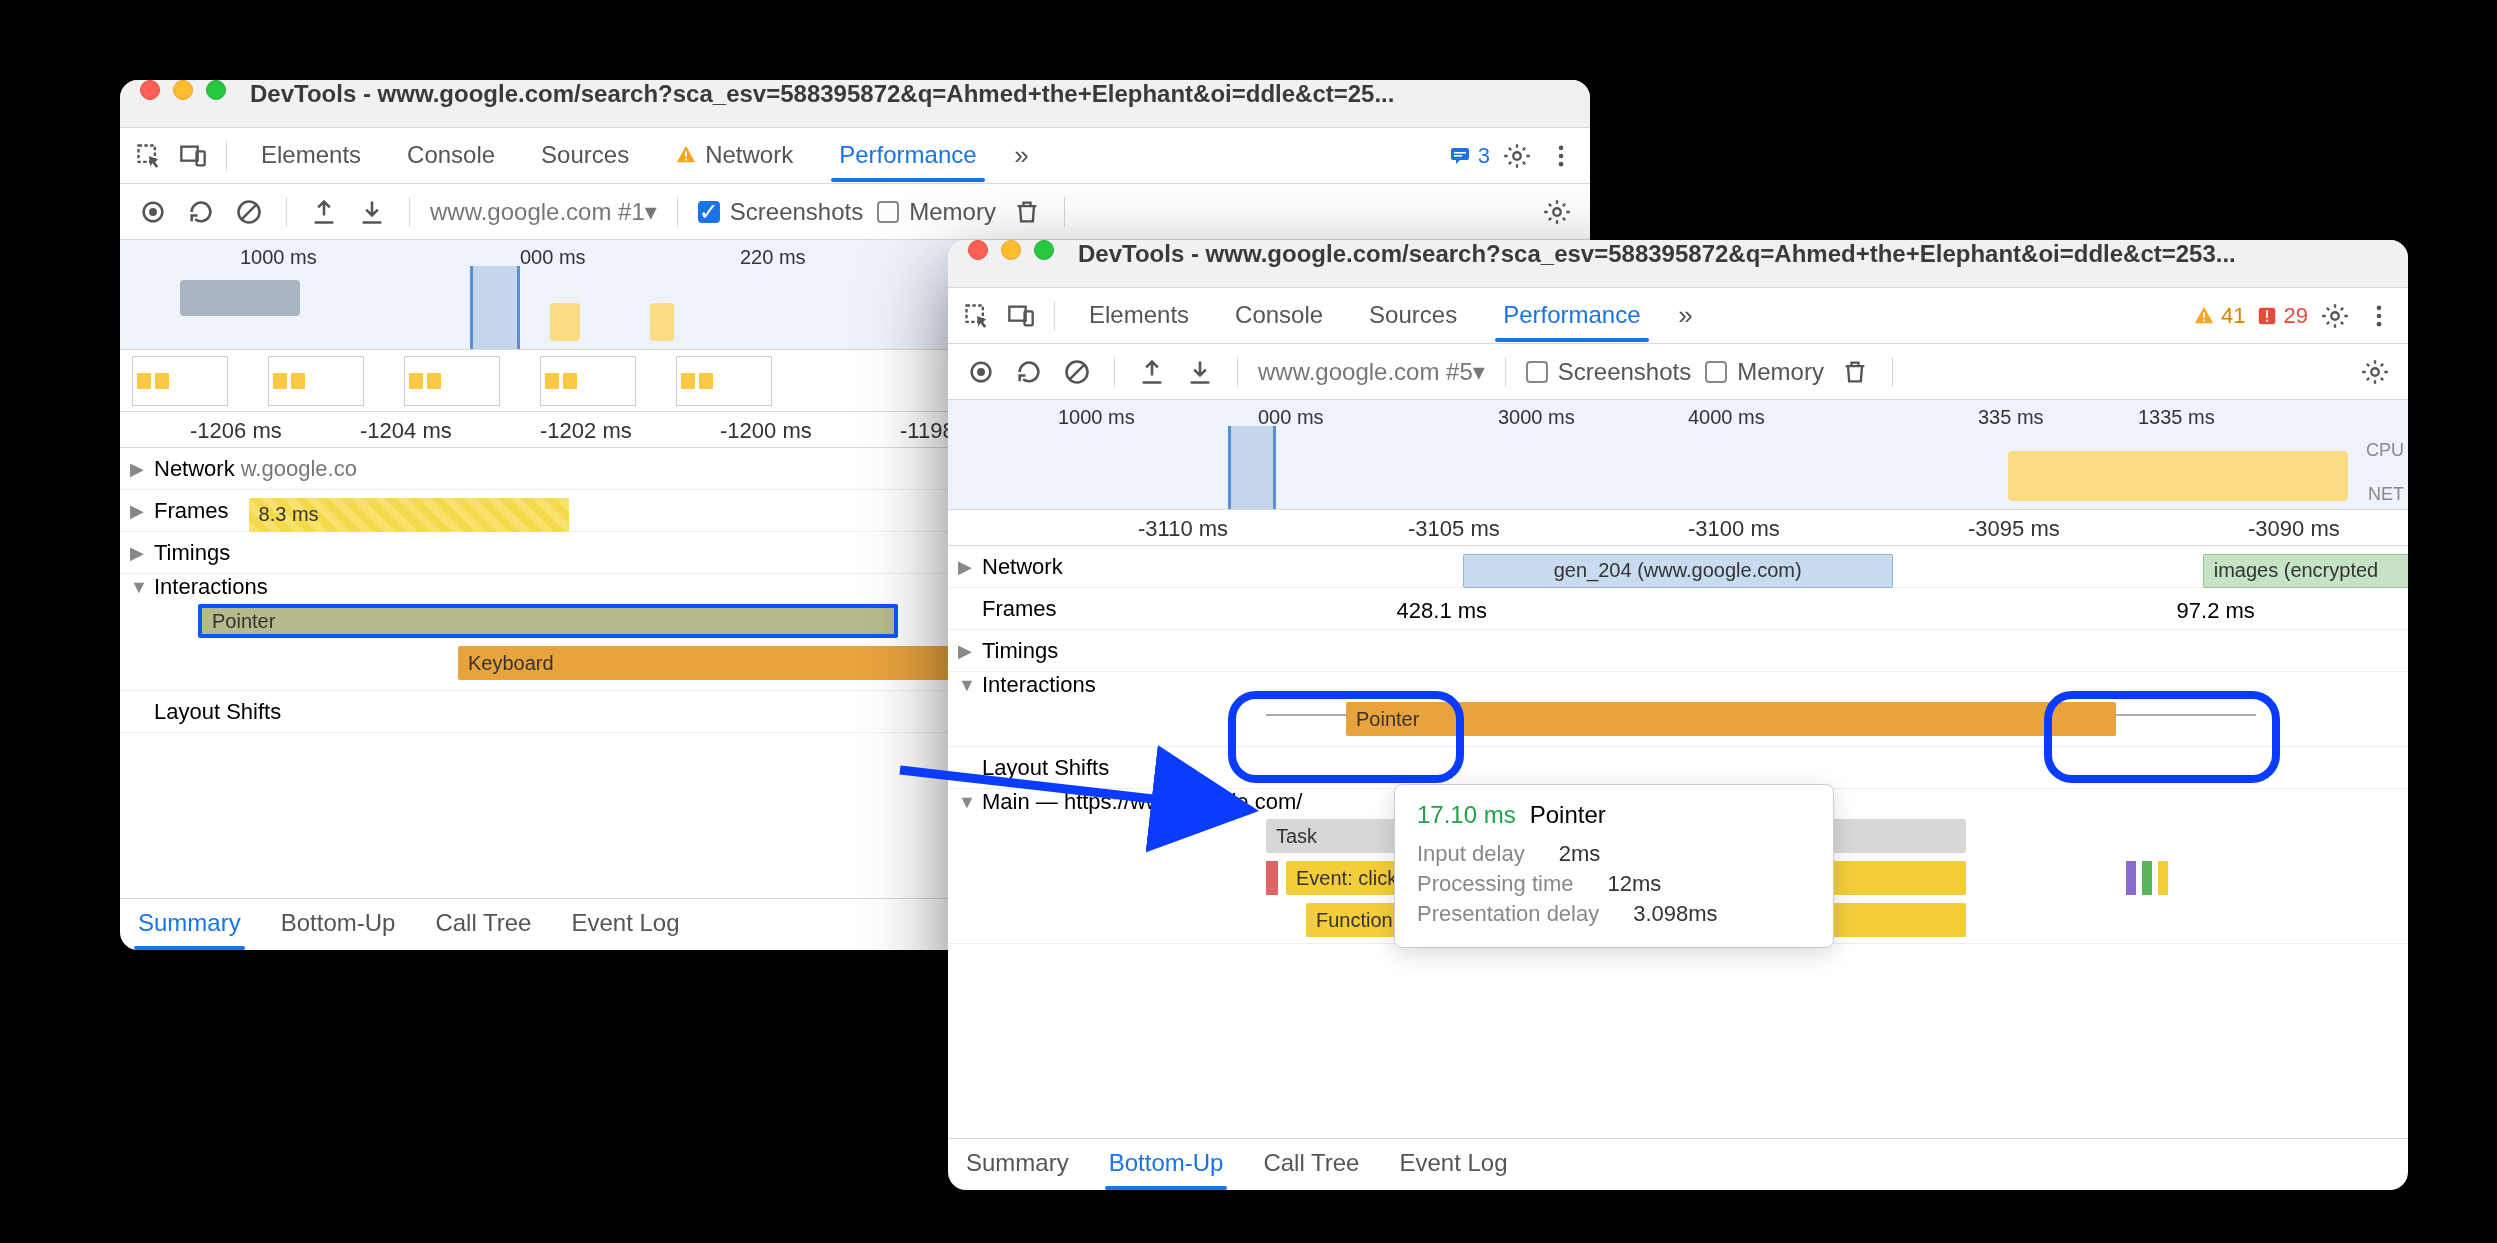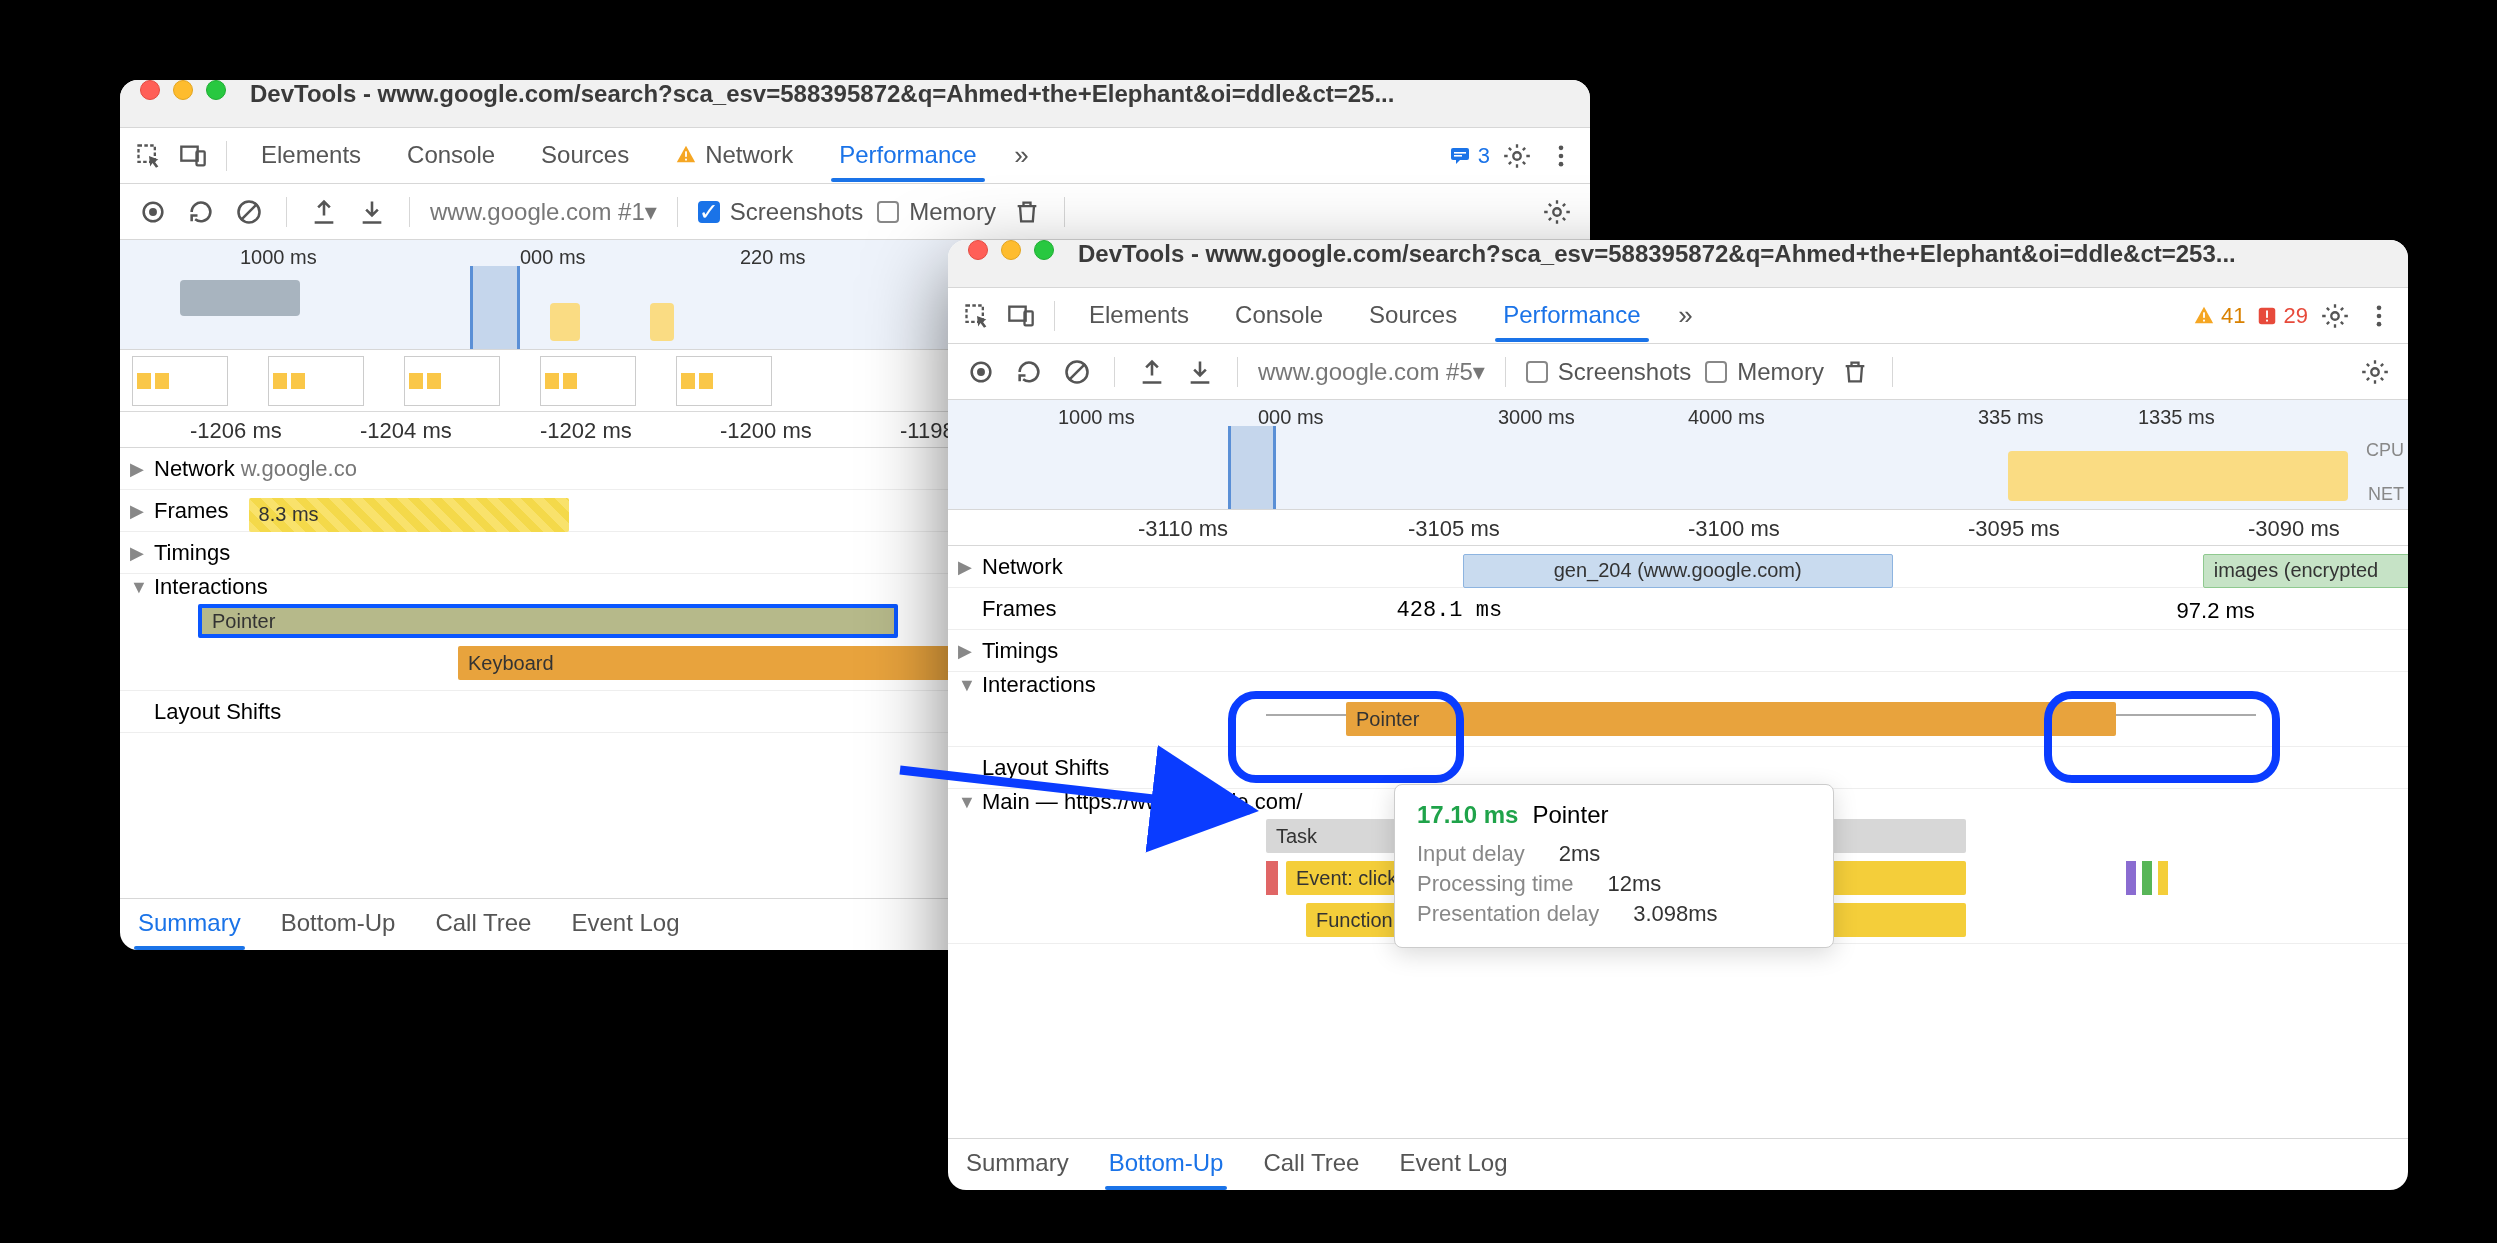--- a/index.html
+++ b/index.html
@@ -93,21 +93,21 @@
   .bottomtabs .btab.active { color:#1a73e8; }
   .bottomtabs .btab.active::after { content:""; position:absolute; left:0; right:0; bottom:-1px; height:4px; background:#1a73e8; border-radius:2px; }
 
   .highlight-ring { position:absolute; border:8px solid #0a3cff; background:rgba(255,255,255,0); border-radius:28px; pointer-events:none; }
 
   .tooltip {
     position:absolute; background:#fff; border:1px solid #ccc; border-radius:8px;
     padding:16px 22px; font-size:24px; box-shadow:0 6px 24px rgba(0,0,0,0.15);
   }
   .tooltip .hd { display:flex; gap:14px; margin-bottom:12px; }
-  .tooltip .hd .val { color:#1fa34a; font-weight:700; }
+  .tooltip .hd .val { color:#1fa34a; font-weight:400; }
   .tooltip .row { display:flex; gap:14px; color:#888; margin:4px 0; font-size:22px; }
   .tooltip .row .v { color:#333;margin-left:20px; }
 
   .overlay-svg { position:absolute; top:0; left:0; pointer-events:none; }
 </style>
 </head>
 <body>
 
 <div class="window" style="left:120px; top:80px; width:1470px; height:870px;">
 
@@ -477,21 +477,21 @@
         <div class="bar green" style="left:1140px; width:240px;">
             <span>images (encrypted</span>
           </div>
       </div>
     </div>
 
     <div class="trk">
       <span class="caret"></span>
       <span>Frames</span>
       <div style="flex:1; position:relative; height:34px;">
-        <span style="position:absolute; left:340px; top:6px;font-family:Liberation Mono, monospace;">428.1 ms</span>
+        <span style="position:absolute; left:340px; top:6px;">428.1 ms</span>
         <span style="position:absolute; left:1120px; top:6px;">97.2 ms</span>
       </div>
     </div>
 
     <div class="trk">
       <span class="caret">▶</span>
       <span>Timings</span>
     </div>
 
     <div class="trk" style="flex-direction:column; align-items:flex-start; padding-bottom:6px;">

